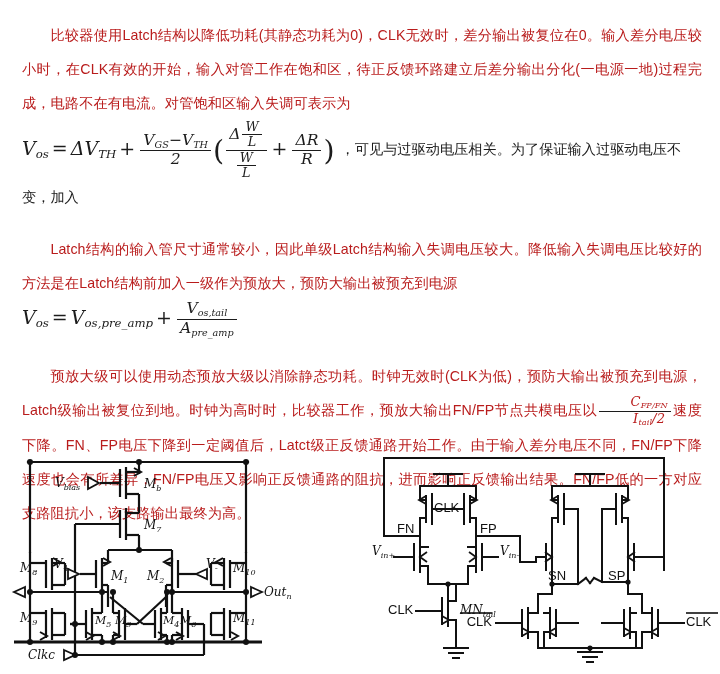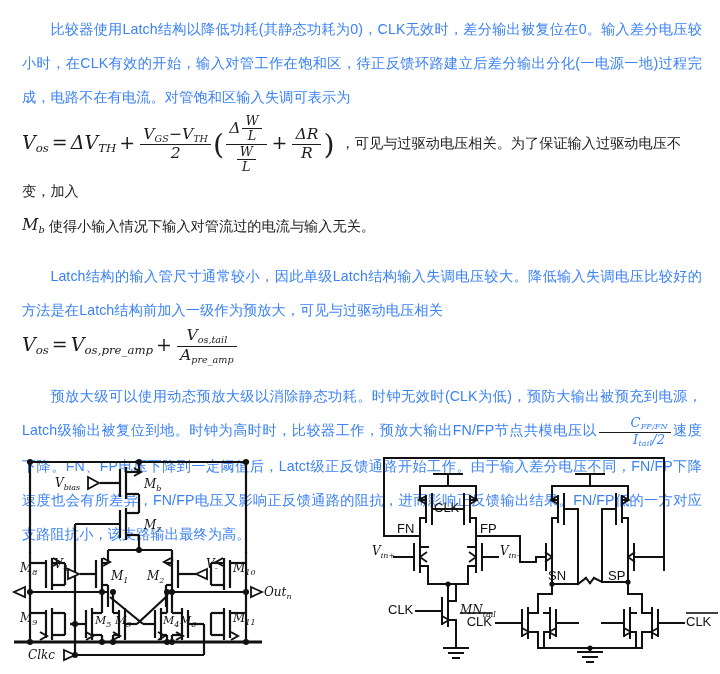--- a/index.html
+++ b/index.html
@@ -22,22 +22,22 @@
   }
   .text-body {
     position: absolute;
     left: 0;
     top: 0;
     width: 720px;
   }
   .para {
     font-size: 14.2px;
     line-height: 34px;
-    color: #3b82f6;
-    padding: 12px 18px 0 22px;
+    color: #b91c1c;
+    padding: 18px 18px 0 22px;
     text-align: justify;
     text-justify: inter-character;
     letter-spacing: 0.1px;
   }
   .indent { text-indent: 2em; }
 
   
   .math {
     font-family: "DejaVu Serif", serif;
     font-style: italic;
@@ -96,27 +96,23 @@
     <div class="para indent">
       <span>比较器使用Latch结构以降低功耗(其静态功耗为0)，CLK无效时，差分输出被复位在0。输入差分电压较小时，在CLK有效的开始，输入对管工作在饱和区，待正反馈环路建立后差分输出分化(一电源一地)过程完成，电路不在有电流。对管饱和区输入失调可表示为</span>
     </div>
 
     <div class="eqline">
       <span class="math eqbig">
         <span class="mvar">V</span><span class="sub">os</span><span class="op">=</span><span class="mvar">ΔV</span><span class="sub">TH</span><span class="op">+</span><span class="frac"><span class="num"><span class="mvar">V</span><span class="sub">GS</span><span class="mvar">−V</span><span class="sub">TH</span></span><span class="den">2</span></span><span class="paren">(</span><span class="frac"><span class="num"><span>Δ</span><span class="frac"><span class="num mvar">W</span><span class="den mvar">L</span></span></span><span class="den"><span class="frac"><span class="num mvar">W</span><span class="den mvar">L</span></span></span></span><span class="op">+</span><span class="frac"><span class="num mvar">ΔR</span><span class="den mvar">R</span></span><span class="paren">)</span>
       </span><span>，可见与过驱动电压相关。为了保证输入过驱动电压不变，加入</span>
     </div>
 
-    <div class="eqline">
-      <span class="math"><span class="mvar">M</span><span class="sub">b</span></span>
-      <span>使得小输入情况下输入对管流过的电流与输入无关。</span>
-    </div>
 
     <div class="para indent">
-      <span>Latch结构的输入管尺寸通常较小，因此单级Latch结构输入失调电压较大。降低输入失调电压比较好的方法是在Latch结构前加入一级作为预放大，可见与过驱动电压相关</span>
+      <span>Latch结构的输入管尺寸通常较小，因此单级Latch结构输入失调电压较大。降低输入失调电压比较好的方法是在Latch结构前加入一级作为预放大，预防大输出被预充到电源</span>
     </div>
 
     <div class="eqline">
       <span class="math eqbig">
         <span class="mvar">V</span><span class="sub">os</span><span class="op">=</span><span class="mvar">V</span><span class="sub">os,pre_amp</span><span class="op">+</span><span class="frac"><span class="num"><span class="mvar">V</span><span class="sub">os,tail</span></span><span class="den"><span class="mvar">A</span><span class="sub">pre_amp</span></span></span>
       </span>
     </div>
 
     <div class="para indent">
       <span>预放大级可以使用动态预放大级以消除静态功耗。时钟无效时(CLK为低)，预防大输出被预充到电源，Latch级输出被复位到地。时钟为高时时，比较器工作，预放大输出FN/FP节点共模电压以</span><span class="math"><span class="frac"><span class="num"><span class="mvar">C</span><span class="sub">FP/FN</span></span><span class="den"><span class="mvar">I</span><span class="sub">tail</span><span class="mvar">/2</span></span></span></span><span>速度下降。FN、FP电压下降到一定阈值后，Latct级正反馈通路开始工作。由于输入差分电压不同，FN/FP下降速度也会有所差异，FN/FP电压又影响正反馈通路的阻抗，进而影响正反馈输出结果。FN/FP低的一方对应支路阻抗小，该支路输出最终为高。</span>

